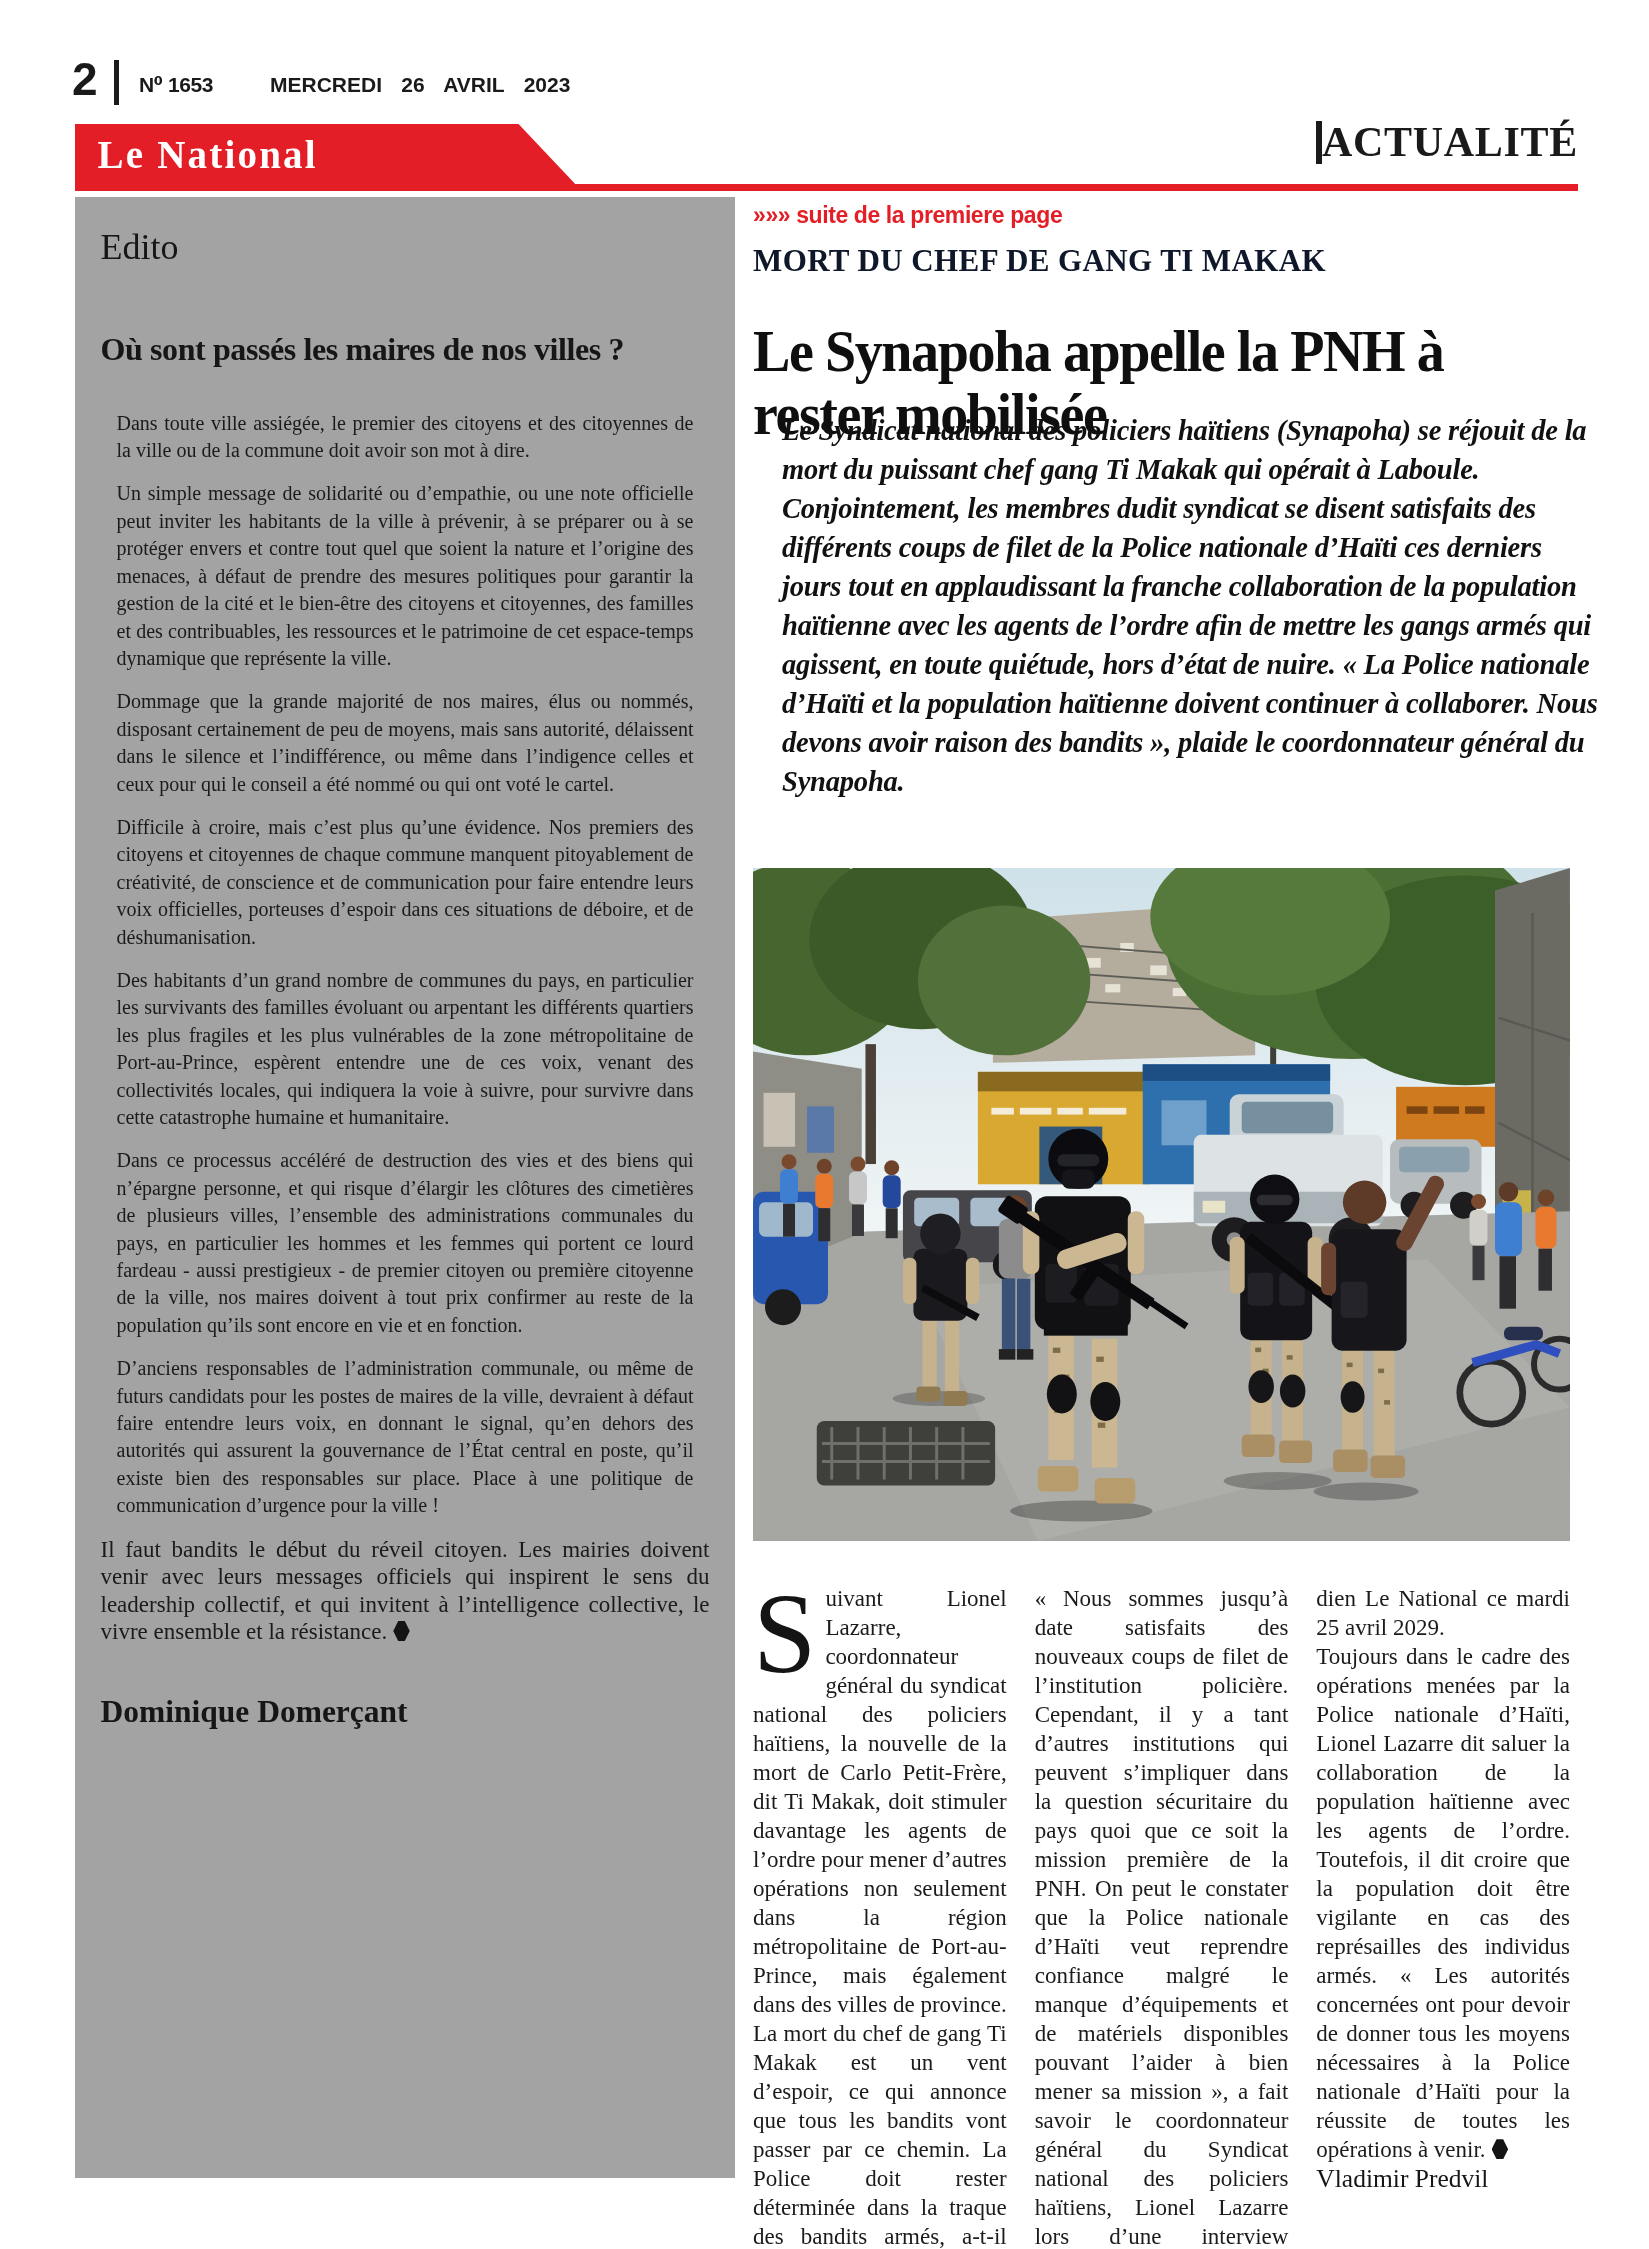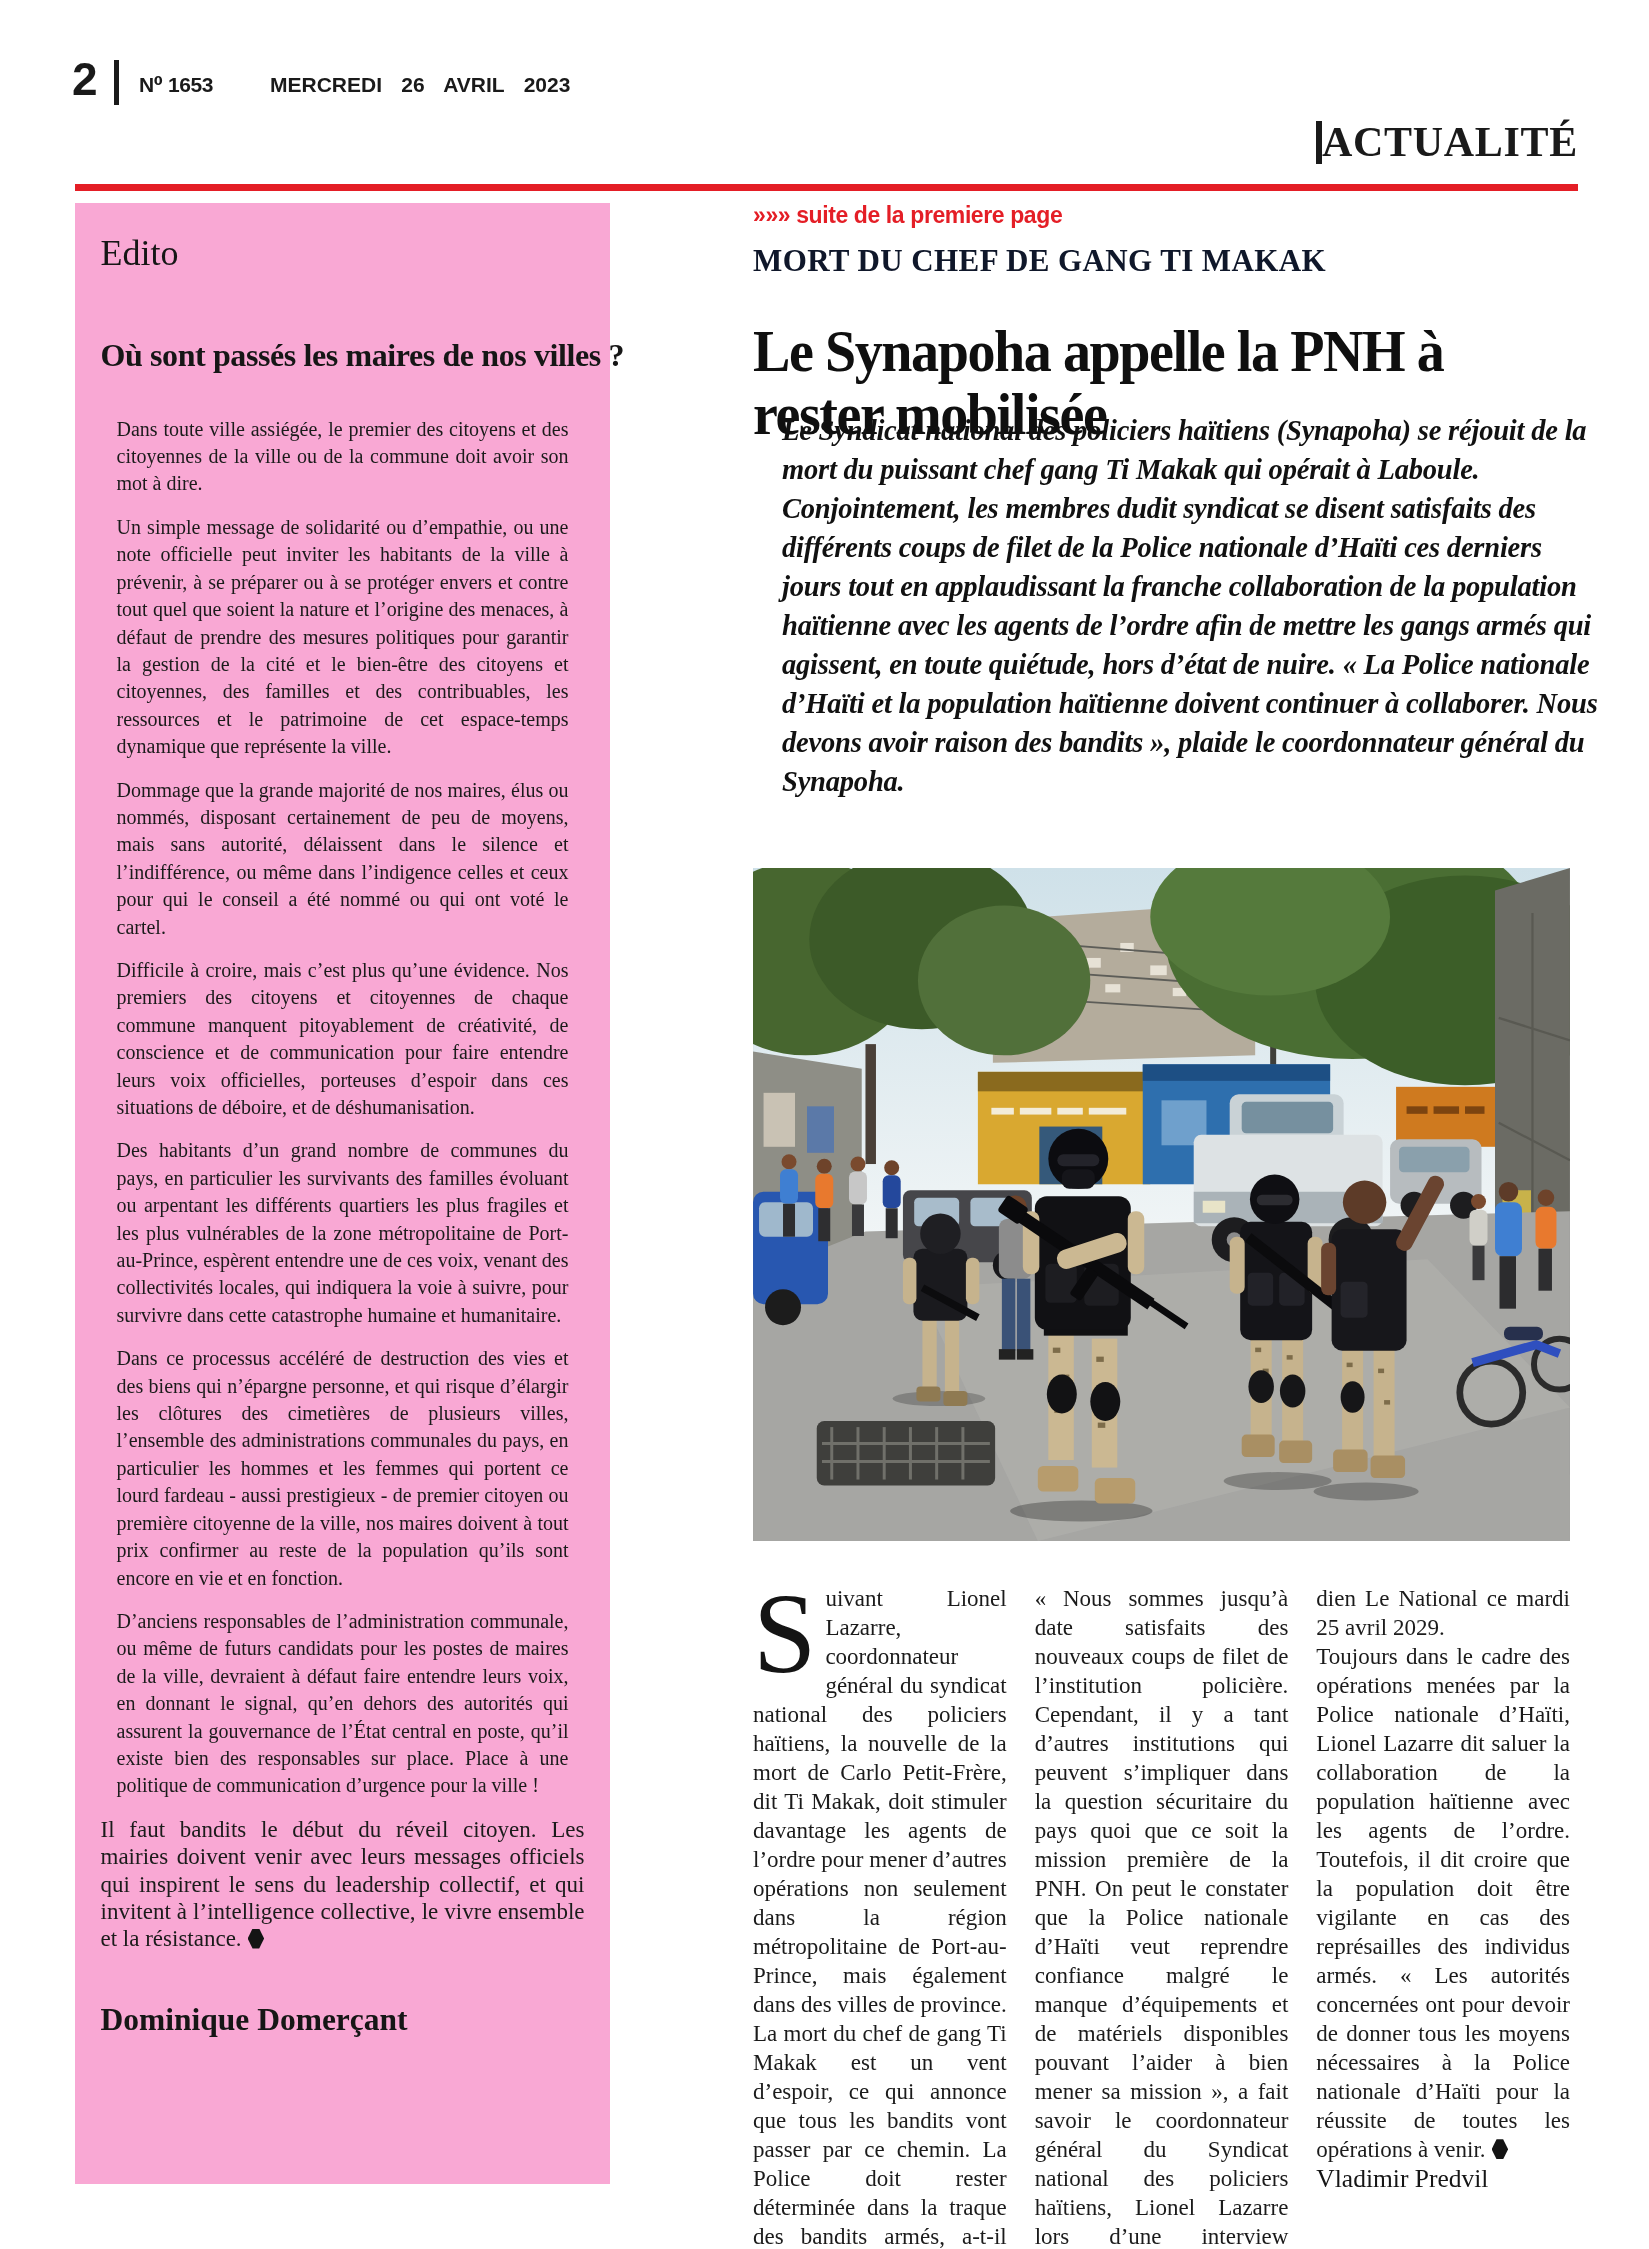--- a/index.html
+++ b/index.html
@@ -44,22 +44,22 @@
     position:absolute;top:118px;right:72px;
     display:flex;align-items:center;text-align:right;
   }
   .section-bar{width:6px;height:43px;background:#1a1a1a;}
   .section-title{
     font-weight:700;font-size:42px;letter-spacing:0.7px;color:#1a1a1a;
     font-family:"Liberation Serif","DejaVu Serif",serif;
   }
   
   .edito-box{
-    position:absolute;left:75px;top:203px;width:535px;height:1981px;
-    background:#f9a8d4;
+    position:absolute;left:75px;top:197px;width:660px;height:1981px;
+    background:#a3a3a3;
     box-sizing:border-box;
     padding:28.5px 25.5px 0 25.5px;
   }
   .edito-label{font-size:36px;font-weight:400;margin:0 0 63px 0;}
   .edito-title{
     font-size:32px;font-weight:700;line-height:1.13;letter-spacing:-0.4px;
     margin:0 0 43px 0;width:607px;
   }
   .edito-body p{
     margin:16px;font-size:20px;line-height:27.4px;text-align:justify;color:#1b1b1b;
@@ -113,20 +113,23 @@
 </head>
 <body>
 
 <div class="page">
 
   <div class="pagenum">2</div>
   <div class="pagenum-bar"></div>
   <div class="issue-no">N⁰ 1653</div>
   <div class="date-line">MERCREDI 26 AVRIL 2023</div>
 
+  <div class="banner">
+    <div class="banner-text">Le National</div>
+  </div>
   <div class="red-rule"></div>
   <div class="section-wrap">
     <div class="section-bar"></div>
     <div class="section-title">ACTUALITÉ</div>
   </div>
 
   <div class="edito-box">
     <p class="edito-label">Edito</p>
     <h1 class="edito-title">Où sont passés les maires de nos villes ?</h1>
     <div class="edito-body">

